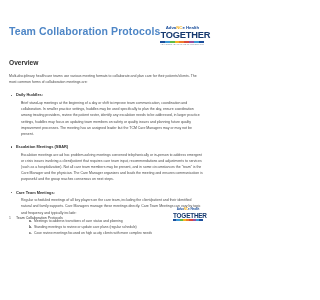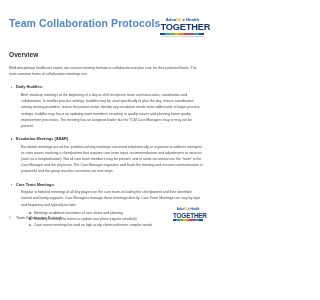--- a/index.html
+++ b/index.html
@@ -13,21 +13,21 @@
     font-family: "Liberation Sans", sans-serif;
     color: #3d3d3d;
     overflow: hidden;
   }
   .page {
     position: relative;
     width: 212px;
     height: 225px;
     background: #ffffff;
     box-sizing: border-box;
-    padding: 4px 9px;
+    padding: 12px 9px;
   }
 
   
   .header {
     display: flex;
     align-items: flex-start;
     justify-content: space-between;
     padding-top: 13px;
     height: 24px;
   }

